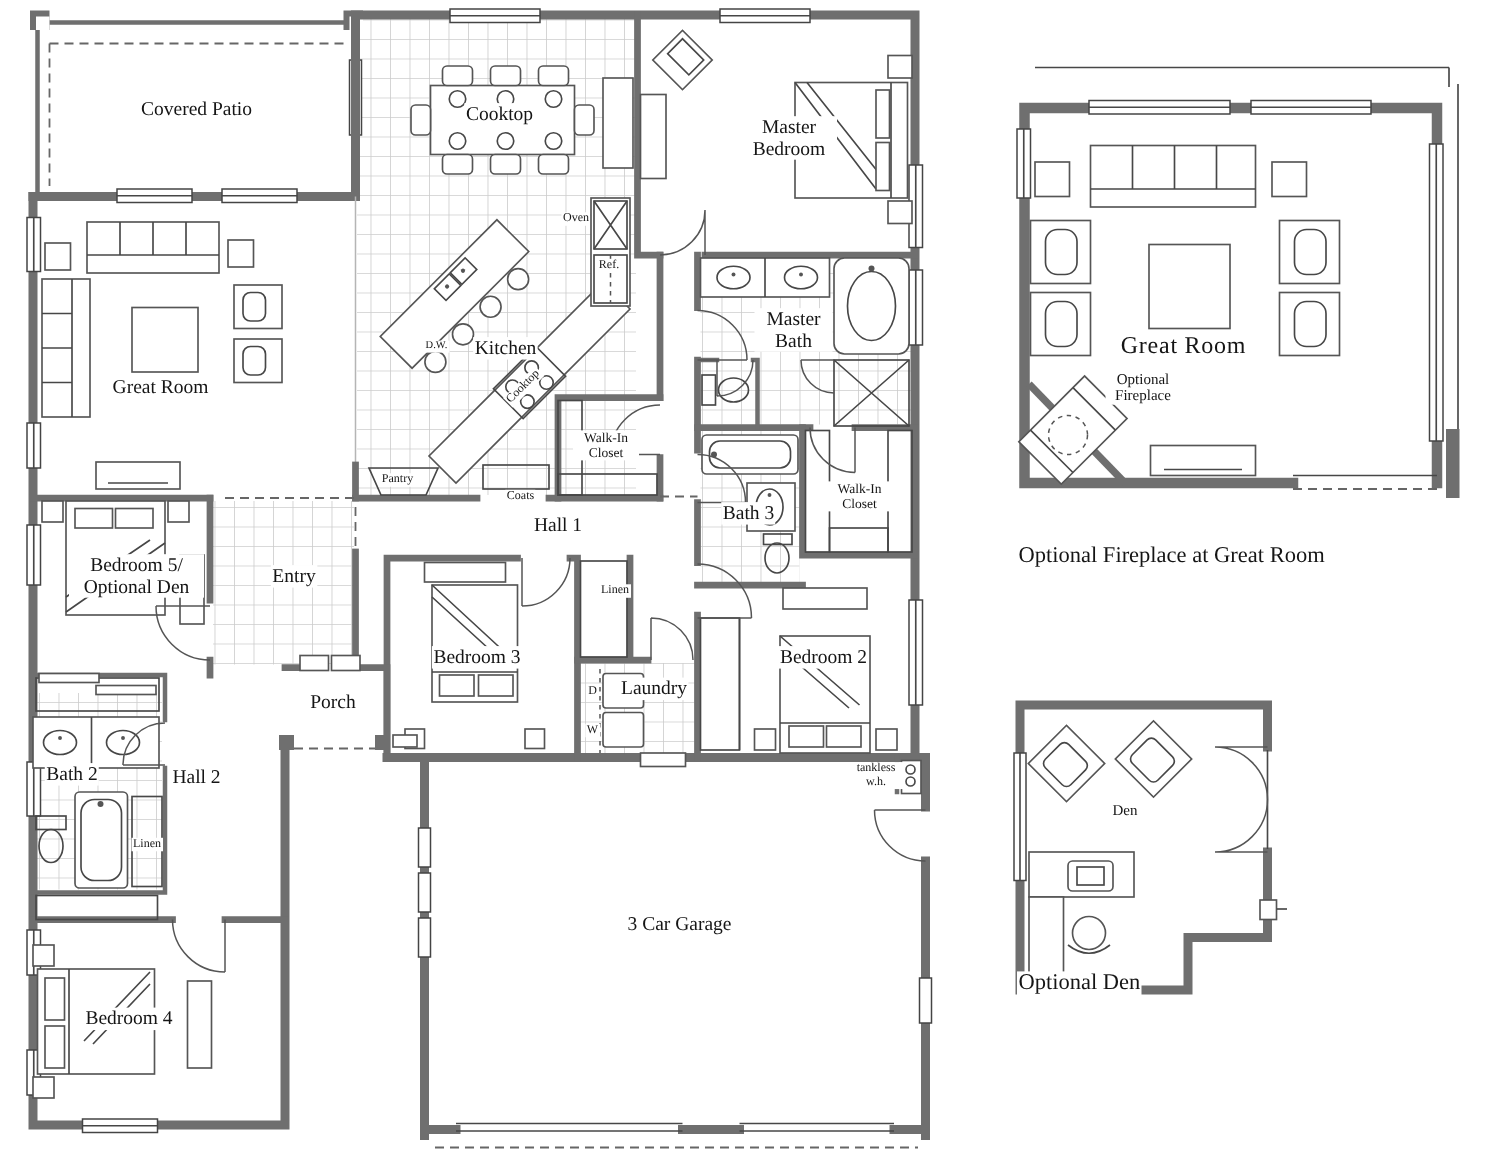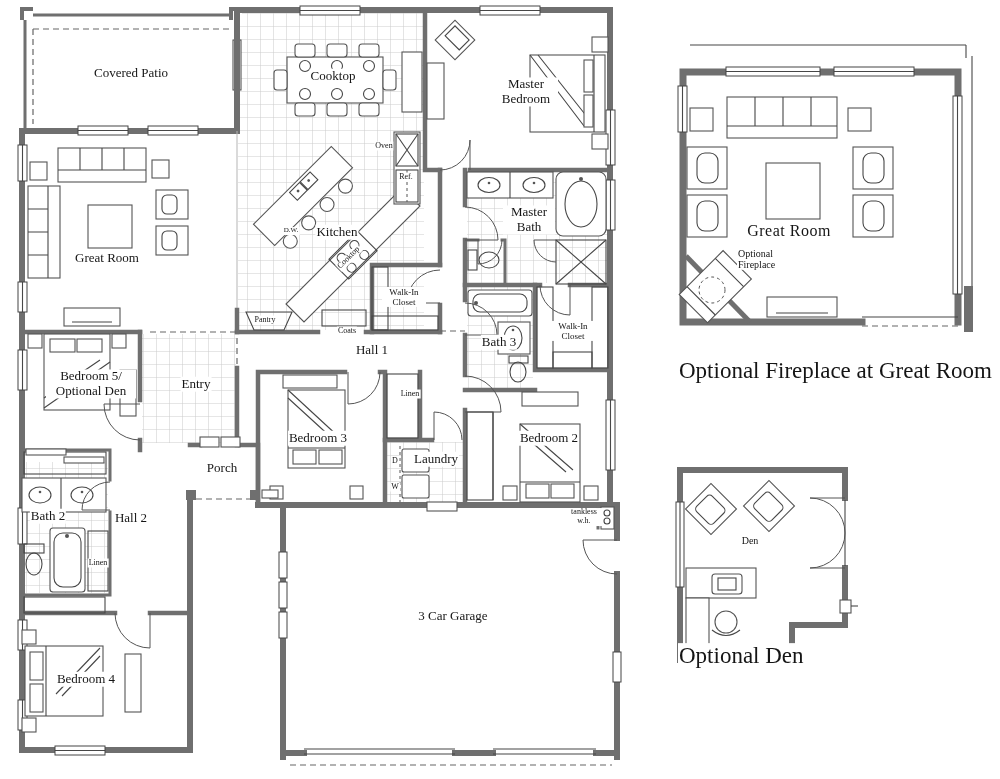--- a/index.html
+++ b/index.html
@@ -2,29 +2,29 @@
 <html><head>
 <meta charset="utf-8">
 <style>
   html,body{margin:0;padding:0;background:#fff}
   #canvas{position:relative;width:1000px;height:779px;background:#fff;
           font-family:"Liberation Serif",serif;color:#151515;overflow:hidden}
   #plan-svg{position:absolute;left:0;top:0}
   .lbl{position:absolute;transform:translate(-50%,-50%);text-align:center;
        line-height:1.12;white-space:nowrap;background:#fff;padding:0 1px}
   .wrap{white-space:normal}
-  .leftal{transform:translate(0,-50%);text-align:left}
+  .leftal{transform:translate(0,-50%);text-align:center}
   .room{font-size:13px}
   .room-lg{font-size:13px}
   .inset-room{font-size:16px;letter-spacing:.5px}
   .den{font-size:10px}
   .small{font-size:9px}
   .tiny{font-size:8px}
   .micro{font-size:7px}
-  .caption{font-size:23px}
+  .caption{font-size:15px}
   .optfp{font-size:10px}
   .rot45{transform:translate(-50%,-50%) rotate(-45deg)}
   
   .w7{stroke:#6f6f6f;stroke-width:7;fill:none;stroke-linecap:square}
   .w6{stroke:#6f6f6f;stroke-width:6;fill:none;stroke-linecap:square}
   .w4{stroke:#6f6f6f;stroke-width:4.5;fill:none;stroke-linecap:square}
   .w3{stroke:#6f6f6f;stroke-width:3;fill:none;stroke-linecap:square}
   .thin{stroke:#474747;stroke-width:1.1;fill:none}
   .lite{stroke:#b5b5b5;stroke-width:1;fill:none}
   .fur{stroke:#555;stroke-width:1.1;fill:#fff}

